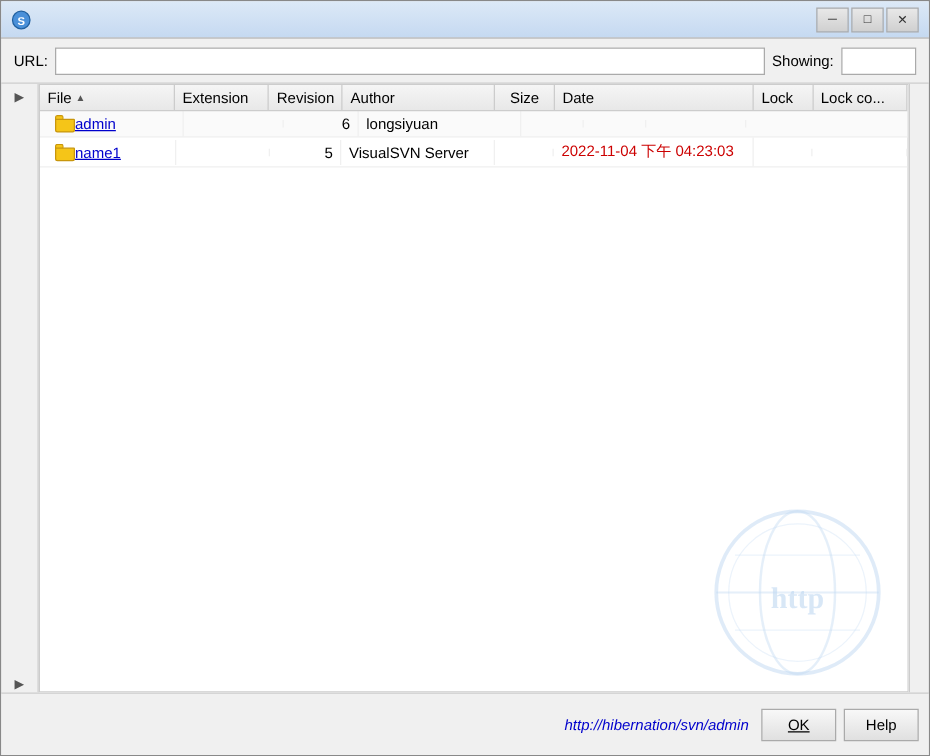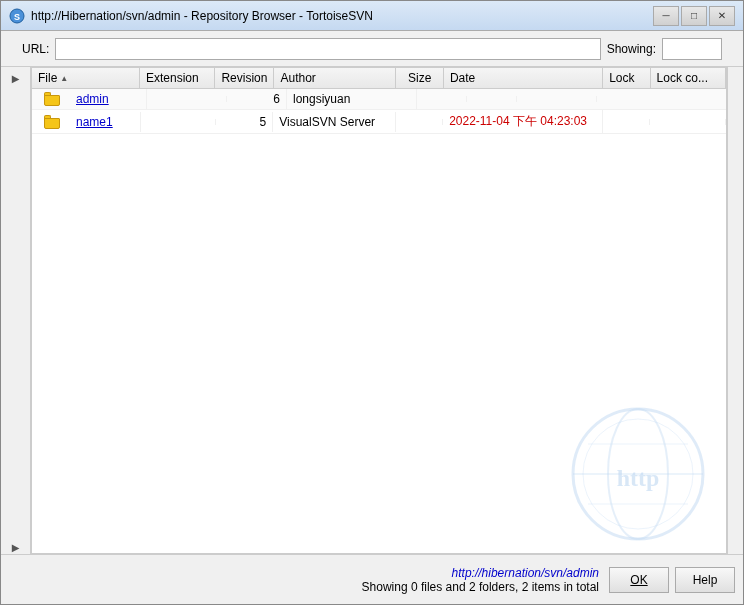--- a/index.html
+++ b/index.html
@@ -52,21 +52,21 @@
       border: 1px solid #aaa;
       display: flex;
       align-items: center;
       justify-content: center;
       cursor: pointer;
       font-size: 10px;
       color: #333;
     }
     .toolbar {
       background: #f0f0f0;
-      padding: 4px 21px;
+      padding: 4px 10px;
       display: flex;
       align-items: center;
       gap: 6px;
       border-bottom: 1px solid #ccc;
       height: 36px;
     }
     .url-label {
       font-size: 12px;
       font-weight: normal;
       color: #000;
@@ -175,21 +175,21 @@
       padding: 3px 6px;
       border-right: 1px solid #f0f0f0;
       font-size: 12px;
       white-space: nowrap;
       overflow: hidden;
       text-overflow: ellipsis;
     }
     .cell-file {
       display: flex;
       align-items: center;
-      gap: 16px;
+      gap: 0;
       padding-left: 12px;
     }
     .folder-icon {
       width: 16px;
       height: 14px;
       display: inline-block;
       position: relative;
     }
     .folder-body {
       width: 16px;
@@ -283,21 +283,20 @@
 
 <div class="window">
 
   <div class="title-bar">
     <div class="title-bar-left">
 
       <svg class="title-icon" viewBox="0 0 16 16">
         <circle cx="8" cy="8" r="7" fill="#4a90d9" stroke="#2060a0" stroke-width="1"></circle>
         <text x="8" y="12" font-size="9" fill="white" text-anchor="middle" font-weight="bold">S</text>
       </svg>
-      <span class="title-text">http://Hibernation/svn/admin - Repository Browser - TortoiseSVN</span>
     </div>
     <div class="title-controls">
       <div class="title-btn">─</div>
       <div class="title-btn">□</div>
       <div class="title-btn close">✕</div>
     </div>
   </div>
 
   <div class="toolbar">
     <span class="url-label">URL:</span>
@@ -391,20 +390,19 @@
         </svg>
       </div>
     </div>
 
     <div class="right-scrollbar"></div>
   </div>
 
   <div class="status-bar">
     <div class="status-text">
       <div class="status-line1">http://hibernation/svn/admin</div>
-      <div class="status-line2">Showing 0 files and 2 folders, 2 items in total</div>
     </div>
     <div class="status-buttons">
       <button class="btn btn-ok">OK</button>
       <button class="btn">Help</button>
     </div>
   </div>
 </div>
 
 </body></html>

